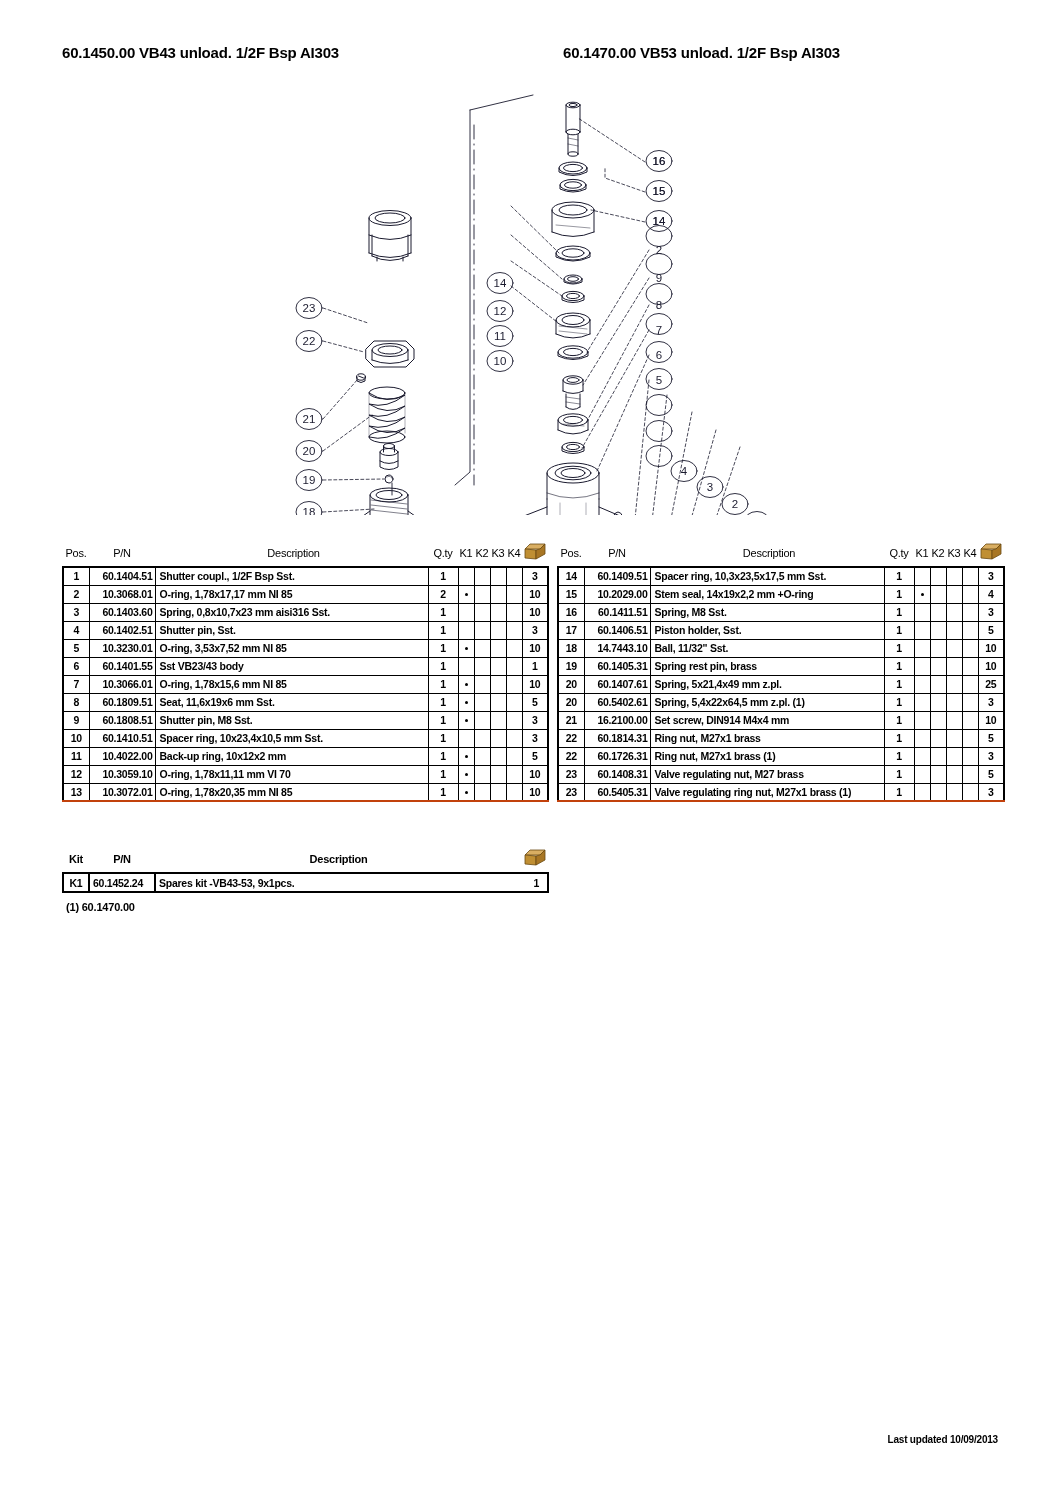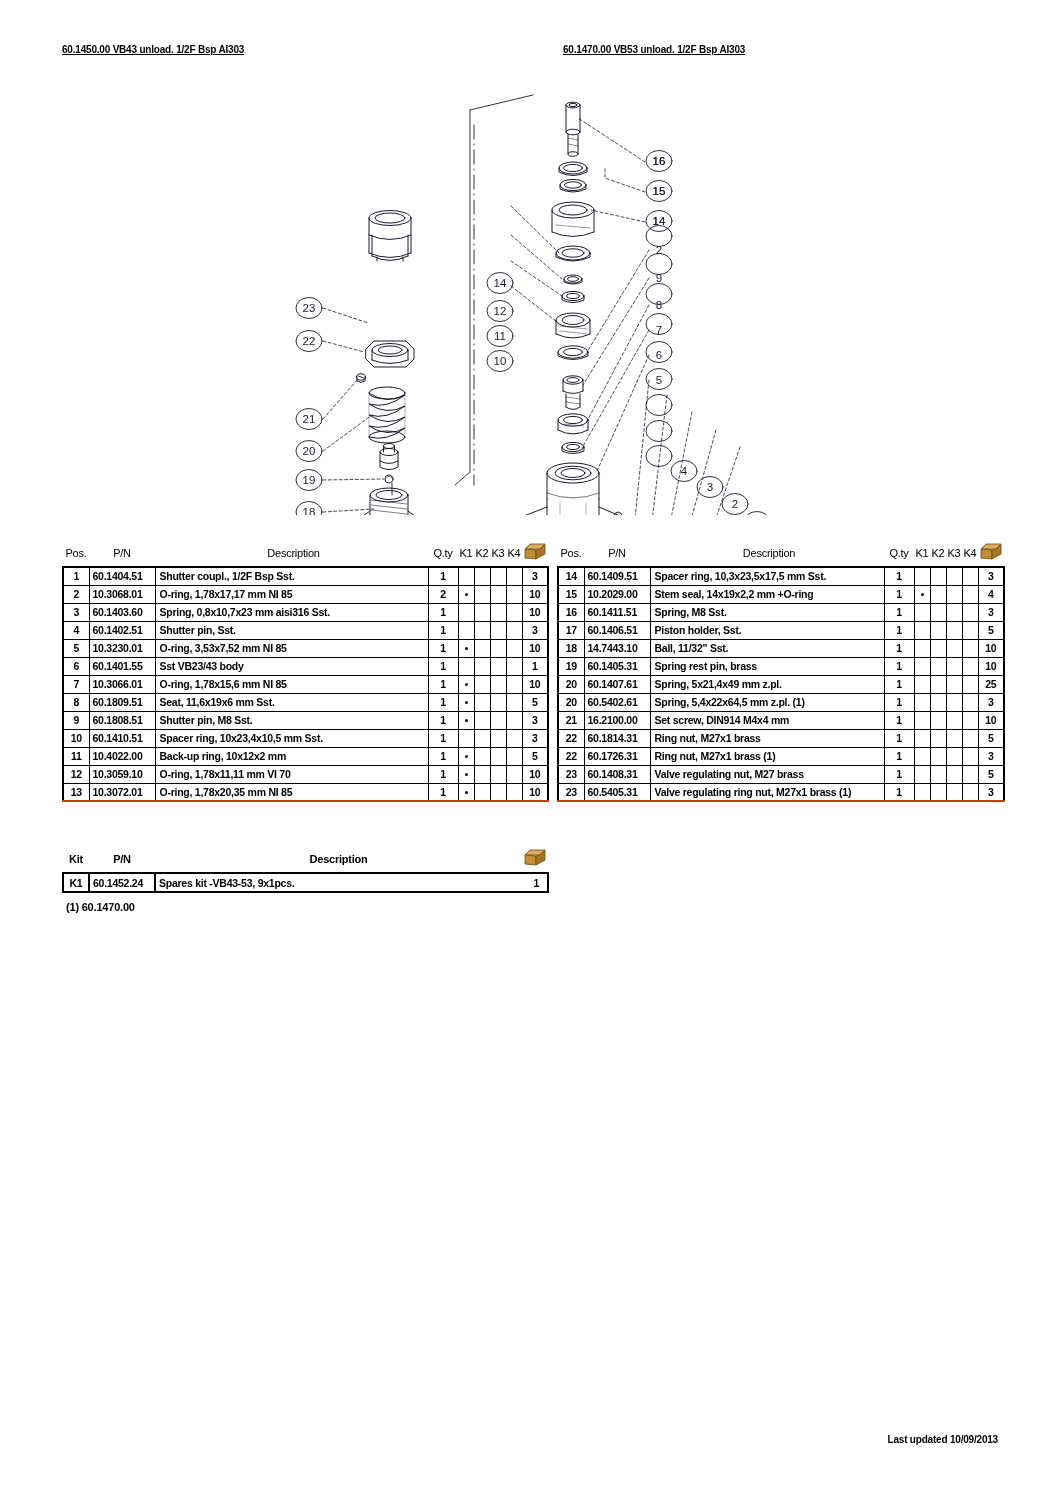--- a/index.html
+++ b/index.html
@@ -17,25 +17,24 @@
   
   .title-row {
     position: absolute;
     top: 44px;
     left: 0;
     width: 1058px;
     height: 18px;
   }
   .doc-title {
     position: absolute;
-    font-size: 10px;
+    font-size: 15px;
     font-weight: bold;
     letter-spacing: -0.2px;
     white-space: nowrap;
-    text-decoration: underline;
   }
   #title-left  { left: 62px; }
   #title-right { left: 563px; }
 
   
   .diagram {
     position: absolute;
     top: 75px;
     left: 0;
     width: 1058px;
@@ -68,21 +67,21 @@
     padding: 0 2px;
     white-space: nowrap;
     overflow: hidden;
   }
   .parts-table tbody tr:first-child td { border-top: 2px solid #000; }
   .parts-table tbody tr:last-child  td { border-bottom: 2px solid #c2410c; }
   .parts-table tbody td:first-child { border-left: 2px solid #000; }
   .parts-table tbody td:last-child  { border-right: 2px solid #000; }
 
   .c-pos  { width: 26px;  text-align: center; }
-  .c-pn   { width: 66px;  text-align: left; padding-left: 3px !important; }
+  .c-pn   { width: 66px;  text-align: right; padding-left: 3px !important; }
   .c-desc { text-align: left; padding-left: 4px !important; }
   .c-qty  { width: 30px;  text-align: center; }
   .c-k    { width: 16px;  text-align: center; }
   .c-pack { width: 26px;  text-align: center; }
 
   .hdr-pos  { width: 26px; }
   .hdr-pn   { width: 66px; }
   .hdr-qty  { width: 30px; }
   .hdr-k    { width: 16px; font-size: 10.5px; }
   .hdr-pack { width: 26px; }

